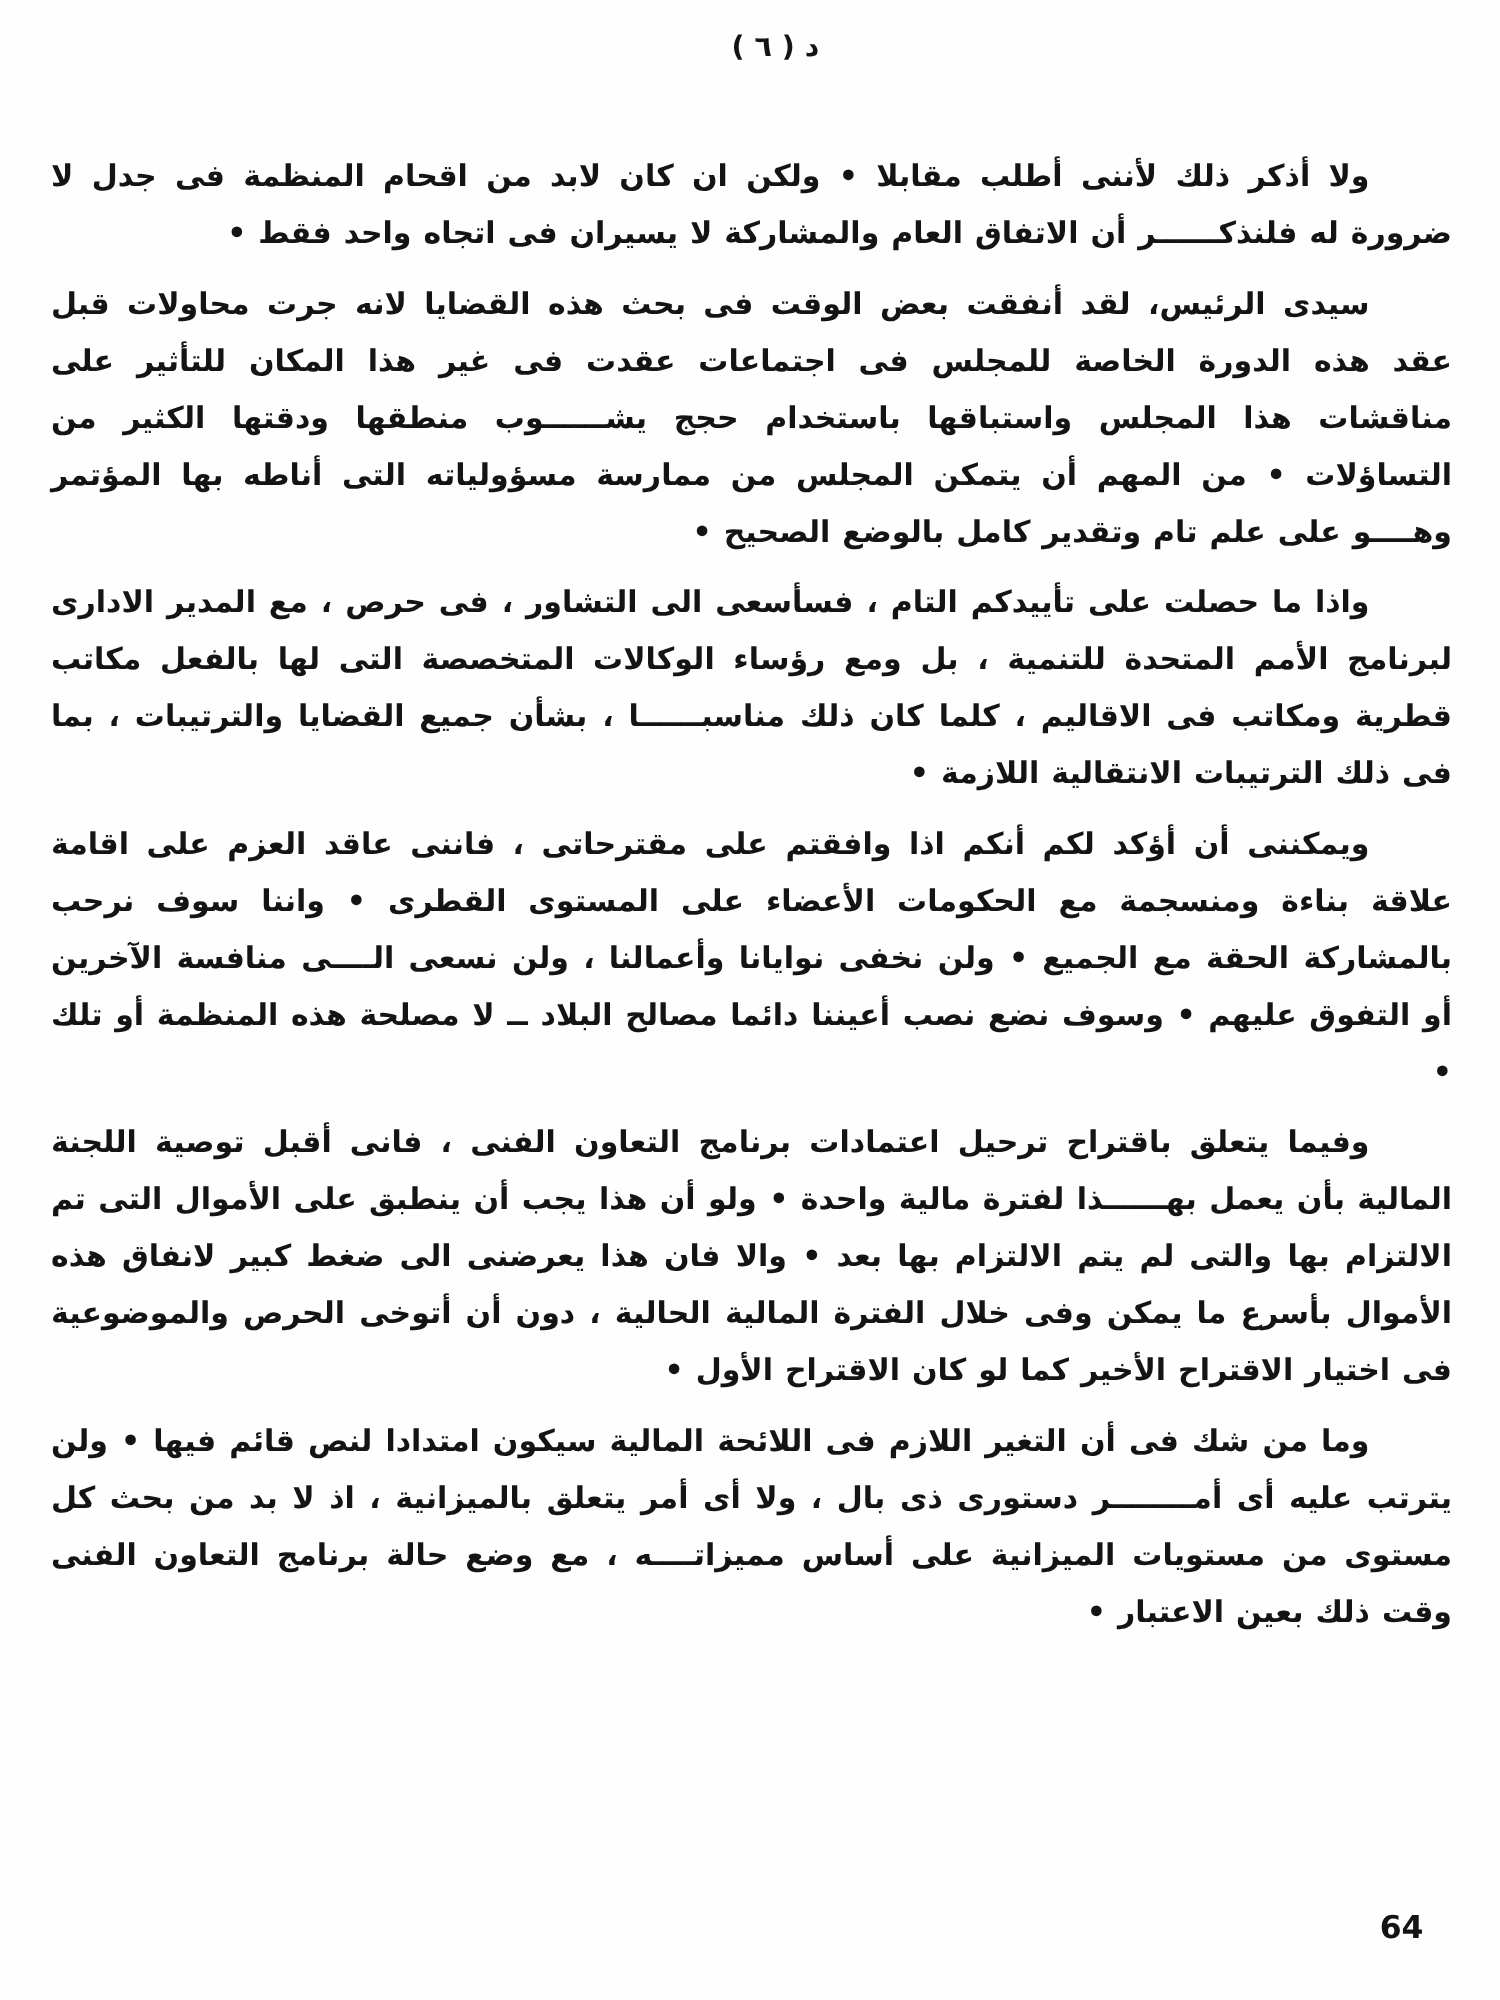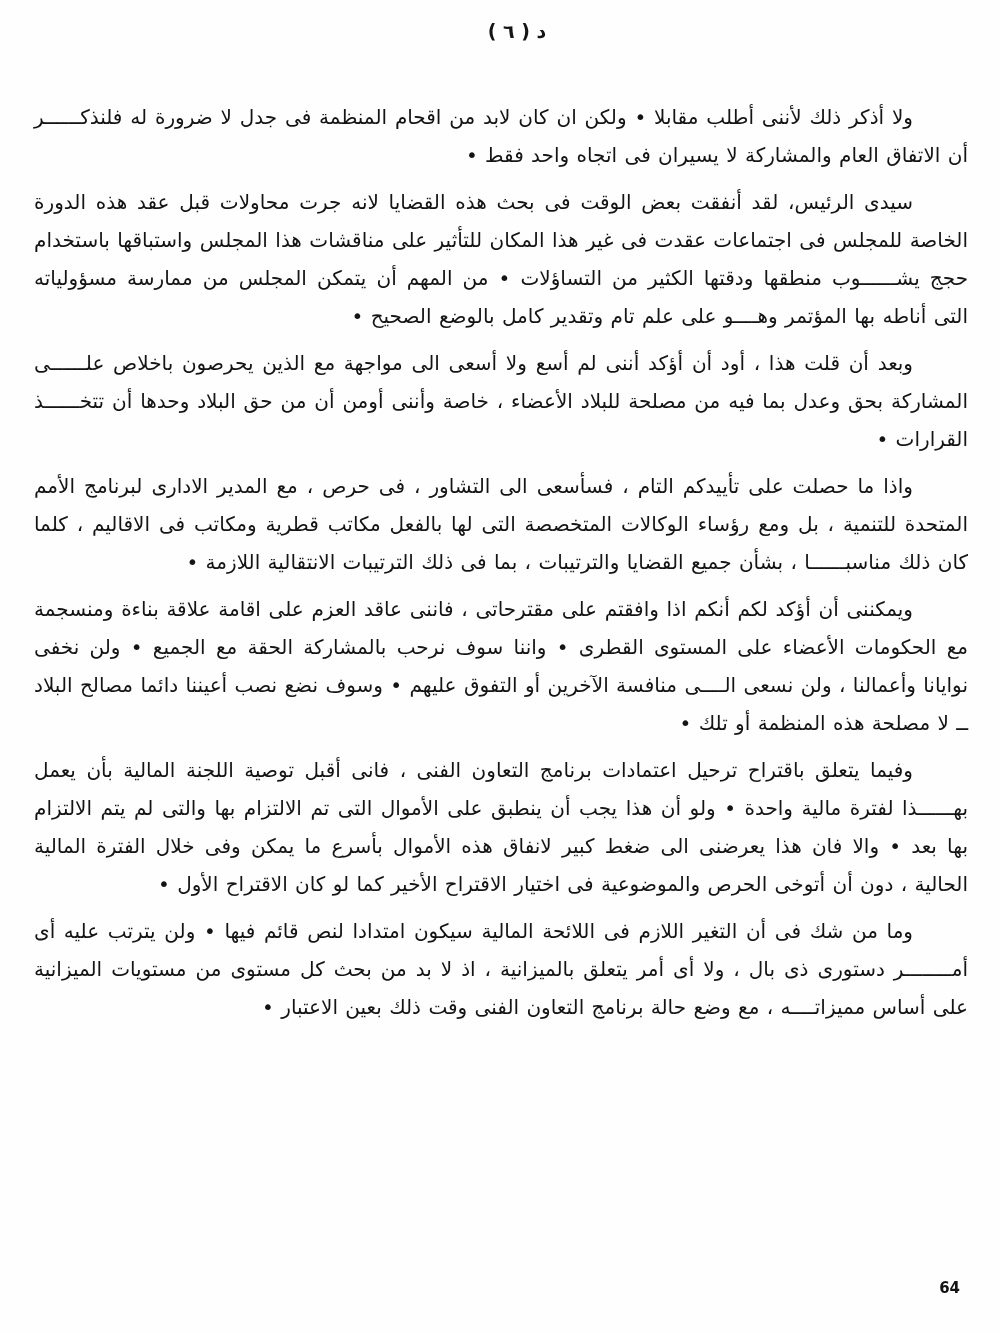--- a/index.html
+++ b/index.html
@@ -32,47 +32,46 @@
     position: absolute;
     top: 98px;
     right: 32px;
     width: 934px;
     direction: rtl;
     unicode-bidi: embed;
   }
   .content p {
     margin: 0 0 9px 0;
     font-size: 20px;
-    font-weight: normal;
+    font-weight: bold;
     line-height: 38px;
     text-align: justify;
     text-indent: 55px;
     word-spacing: 1px;
   }
   .page-number {
     position: absolute;
-    right: 40px;
+    right: 51px;
     bottom: 36px;
-    font-size: 15px;
+    font-size: 21px;
     font-weight: bold;
     direction: ltr;
     font-family: "DejaVu Sans", sans-serif;
   }
 </style>
 </head>
 <body>
 
 <div class="sheet">
 
   <div class="page-header">د ( ٦ )</div>
 
   <div class="content">
     <p>ولا أذكر ذلك لأننى أطلب مقابلا • ولكن ان كان لابد من اقحام المنظمة فى جدل لا ضرورة له فلنذكــــــر أن الاتفاق العام والمشاركة لا يسيران فى اتجاه واحد فقط •</p>
     <p>سيدى الرئيس، لقد أنفقت بعض الوقت فى بحث هذه القضايا لانه جرت محاولات قبل عقد هذه الدورة الخاصة للمجلس فى اجتماعات عقدت فى غير هذا المكان للتأثير على مناقشات هذا المجلس واستباقها باستخدام حجج يشــــــوب منطقها ودقتها الكثير من التساؤلات • من المهم أن يتمكن المجلس من ممارسة مسؤولياته التى أناطه بها المؤتمر وهــــو على علم تام وتقدير كامل بالوضع الصحيح •</p>
-    <p>وبعد أن قلت هذا ، أود أن أؤكد أننى لم أسع ولا أسعى الى مواجهة مع الذين يحرصون باخلاص علــــــى المشاركة بحق وعدل بما فيه من مصلحة للبلاد الأعضاء ، خاصة وأننى أومن أن من حق البلاد وحدها أن تتخــــــذ القرارات •</p>
     <p>واذا ما حصلت على تأييدكم التام ، فسأسعى الى التشاور ، فى حرص ، مع المدير الادارى لبرنامج الأمم المتحدة للتنمية ، بل ومع رؤساء الوكالات المتخصصة التى لها بالفعل مكاتب قطرية ومكاتب فى الاقاليم ، كلما كان ذلك مناسبــــــا ، بشأن جميع القضايا والترتيبات ، بما فى ذلك الترتيبات الانتقالية اللازمة •</p>
     <p>ويمكننى أن أؤكد لكم أنكم اذا وافقتم على مقترحاتى ، فاننى عاقد العزم على اقامة علاقة بناءة ومنسجمة مع الحكومات الأعضاء على المستوى القطرى • واننا سوف نرحب بالمشاركة الحقة مع الجميع • ولن نخفى نوايانا وأعمالنا ، ولن نسعى الــــى منافسة الآخرين أو التفوق عليهم • وسوف نضع نصب أعيننا دائما مصالح البلاد ــ لا مصلحة هذه المنظمة أو تلك •</p>
     <p>وفيما يتعلق باقتراح ترحيل اعتمادات برنامج التعاون الفنى ، فانى أقبل توصية اللجنة المالية بأن يعمل بهــــــذا لفترة مالية واحدة • ولو أن هذا يجب أن ينطبق على الأموال التى تم الالتزام بها والتى لم يتم الالتزام بها بعد • والا فان هذا يعرضنى الى ضغط كبير لانفاق هذه الأموال بأسرع ما يمكن وفى خلال الفترة المالية الحالية ، دون أن أتوخى الحرص والموضوعية فى اختيار الاقتراح الأخير كما لو كان الاقتراح الأول •</p>
     <p>وما من شك فى أن التغير اللازم فى اللائحة المالية سيكون امتدادا لنص قائم فيها • ولن يترتب عليه أى أمــــــــر دستورى ذى بال ، ولا أى أمر يتعلق بالميزانية ، اذ لا بد من بحث كل مستوى من مستويات الميزانية على أساس مميزاتــــه ، مع وضع حالة برنامج التعاون الفنى وقت ذلك بعين الاعتبار •</p>
 
   </div>
 
   <div class="page-number">64</div>
 
 </div>

